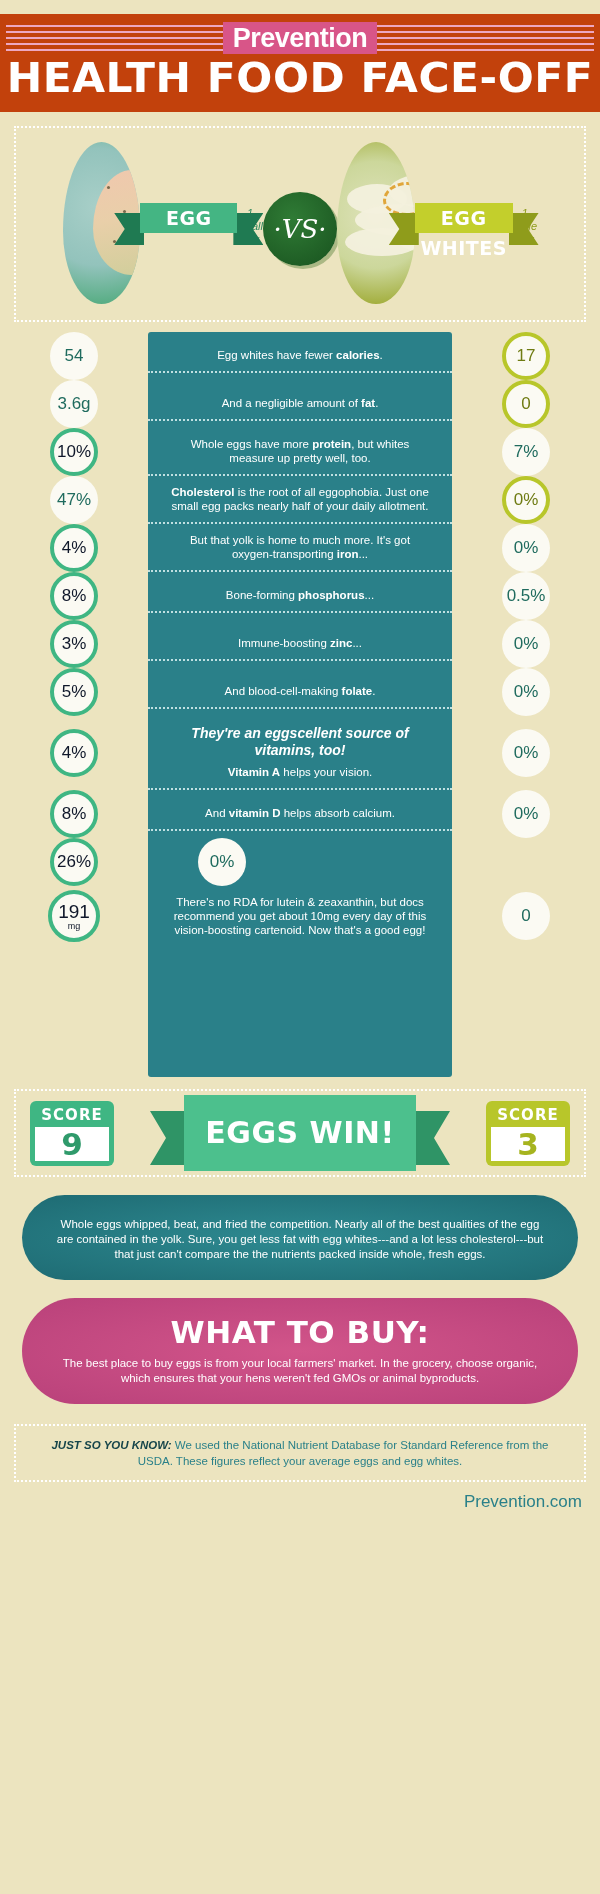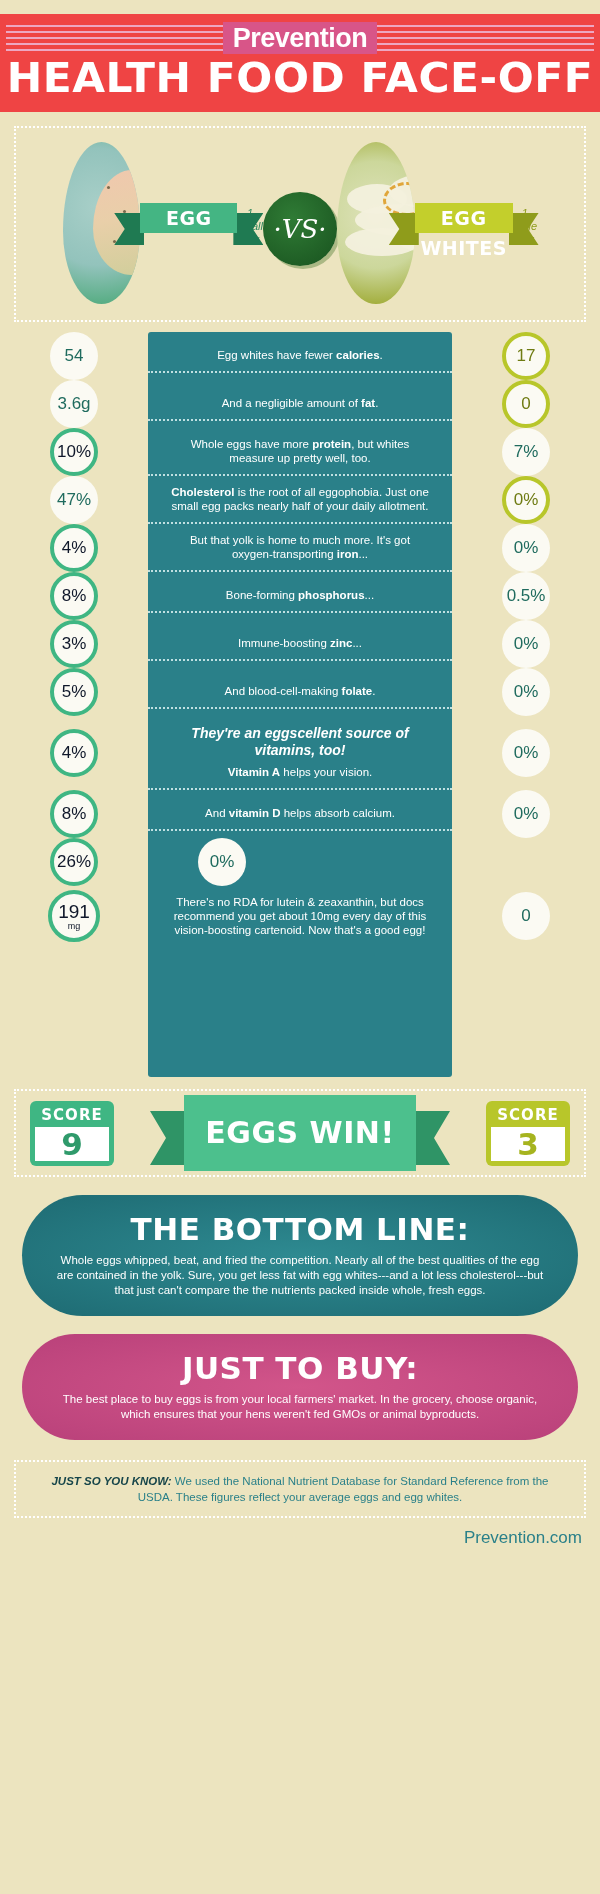--- a/index.html
+++ b/index.html
@@ -10,21 +10,21 @@
     width: 600px;
     height: 1894px;
     overflow: hidden;
     position: relative;
   }
   .page { width: 600px; height: 1894px; background: #ece4bf; position: relative; }
 
   
   .topstrip { height: 14px; background: #ece4bf; }
   .header {
-    background: #ef4444;
+    background: #c2410c;
     padding: 6px 0 12px 0;
     position: relative;
   }
   .brandrow {
     display: flex; align-items: center; justify-content: center;
     height: 36px; position: relative;
   }
   .brandrules { position: absolute; left: 6px; right: 6px; top: 5px; bottom: 5px; }
   .brandrules i {
     display: block; height: 2px; background: #eda7c2; margin-bottom: 4px;
@@ -417,26 +417,25 @@
       <div class="tr"></div>
       <div class="wbody">EGGS WIN!</div>
     </div>
     <div class="scorebox sb-olive">
       <div class="lbl">SCORE</div>
       <div class="num">3</div>
     </div>
   </div>
 
   <div class="pill teal">
-    <h2>THE BOTTOM LINE:</h2>
     <p>Whole eggs whipped, beat, and fried the competition. Nearly all of the best qualities of the egg are contained in the yolk. Sure, you get less fat with egg whites---and a lot less cholesterol---but that just can't compare the the nutrients packed inside whole, fresh eggs.</p>
   </div>
 
   <div class="pill pink">
-    <h2>JUST TO BUY:</h2>
+    <h2>WHAT TO BUY:</h2>
     <p>The best place to buy eggs is from your local farmers' market. In the grocery, choose organic, which ensures that your hens weren't fed GMOs or animal byproducts.</p>
   </div>
 
   <div class="foot">
     <p><b>JUST SO YOU KNOW:</b><span> We used the National Nutrient Database for Standard Reference from the USDA. These figures reflect your average eggs and egg whites.</span></p>
   </div>
   <div class="sitewrap">
     <span class="site">Prevention.com</span>
   </div>
 

